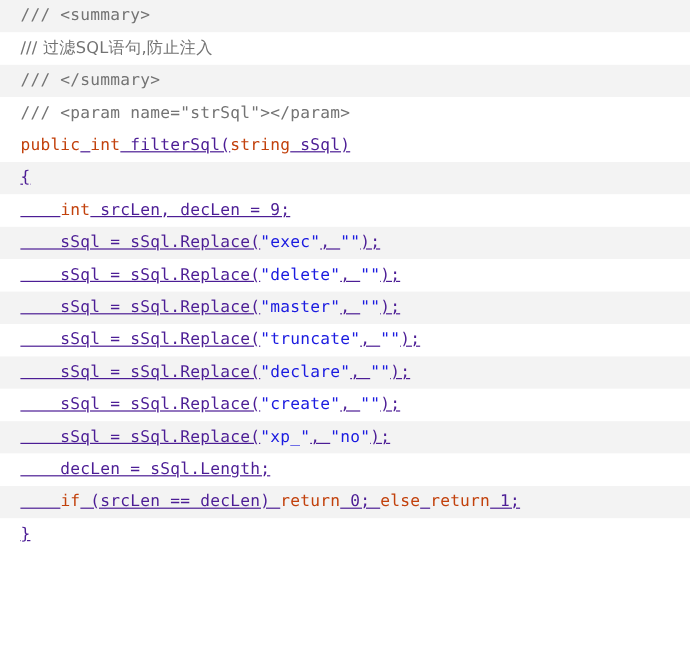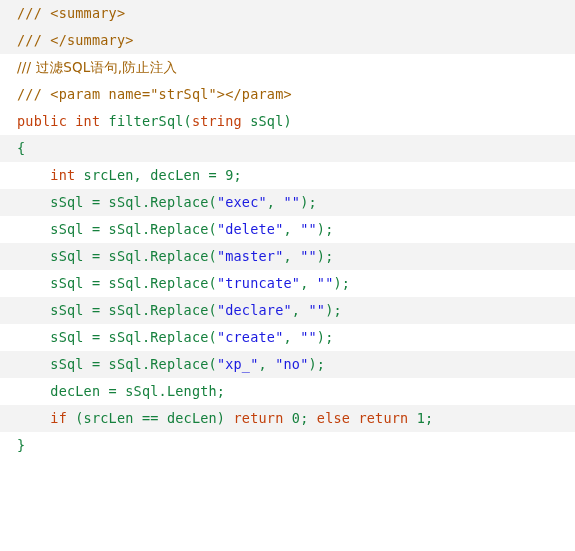--- a/index.html
+++ b/index.html
@@ -25,36 +25,36 @@
     white-space: pre;
     padding-left: 17px;
     box-sizing: border-box;
     background: #ffffff;
     color: #000000;
     letter-spacing: 0.2px;
   }
   .code-line.stripe {
     background: #f3f3f3;
   }
-  .tok-comment { color: #a16207; }
+  .tok-comment { color: #737373; }
   .tok-keyword { color: #c2410c; }
   .tok-string  { color: #1a1ae0; }
-  .tok-plain   { color: #15803d; }
+  .tok-plain   { color: #4c1d95; text-decoration: underline; }
   .cjk {
     font-family: "DejaVu Sans", "Liberation Sans", sans-serif;
     font-size: 13.5px;
   }
 </style>
 </head>
 <body>
 
 <div id="code-block">
     <div class="code-line stripe"><span class="tok-comment">/// &lt;summary&gt;</span></div>
+    <div class="code-line"><span class="tok-comment cjk">/// 过滤SQL语句,防止注入</span></div>
     <div class="code-line stripe"><span class="tok-comment">/// &lt;/summary&gt;</span></div>
-    <div class="code-line"><span class="tok-comment cjk">/// 过滤SQL语句,防止注入</span></div>
     <div class="code-line"><span class="tok-comment">/// &lt;param name="strSql"&gt;&lt;/param&gt;</span></div>
     <div class="code-line"><span class="tok-keyword">public</span><span class="tok-plain"> </span><span class="tok-keyword">int</span><span class="tok-plain"> filterSql(</span><span class="tok-keyword">string</span><span class="tok-plain"> sSql)</span></div>
     <div class="code-line stripe"><span class="tok-plain">{</span></div>
     <div class="code-line"><span class="tok-plain">    </span><span class="tok-keyword">int</span><span class="tok-plain"> srcLen, decLen = 9;</span></div>
     <div class="code-line stripe"><span class="tok-plain">    sSql = sSql.Replace(</span><span class="tok-string">"exec"</span><span class="tok-plain">, </span><span class="tok-string">""</span><span class="tok-plain">);</span></div>
     <div class="code-line"><span class="tok-plain">    sSql = sSql.Replace(</span><span class="tok-string">"delete"</span><span class="tok-plain">, </span><span class="tok-string">""</span><span class="tok-plain">);</span></div>
     <div class="code-line stripe"><span class="tok-plain">    sSql = sSql.Replace(</span><span class="tok-string">"master"</span><span class="tok-plain">, </span><span class="tok-string">""</span><span class="tok-plain">);</span></div>
     <div class="code-line"><span class="tok-plain">    sSql = sSql.Replace(</span><span class="tok-string">"truncate"</span><span class="tok-plain">, </span><span class="tok-string">""</span><span class="tok-plain">);</span></div>
     <div class="code-line stripe"><span class="tok-plain">    sSql = sSql.Replace(</span><span class="tok-string">"declare"</span><span class="tok-plain">, </span><span class="tok-string">""</span><span class="tok-plain">);</span></div>
     <div class="code-line"><span class="tok-plain">    sSql = sSql.Replace(</span><span class="tok-string">"create"</span><span class="tok-plain">, </span><span class="tok-string">""</span><span class="tok-plain">);</span></div>

